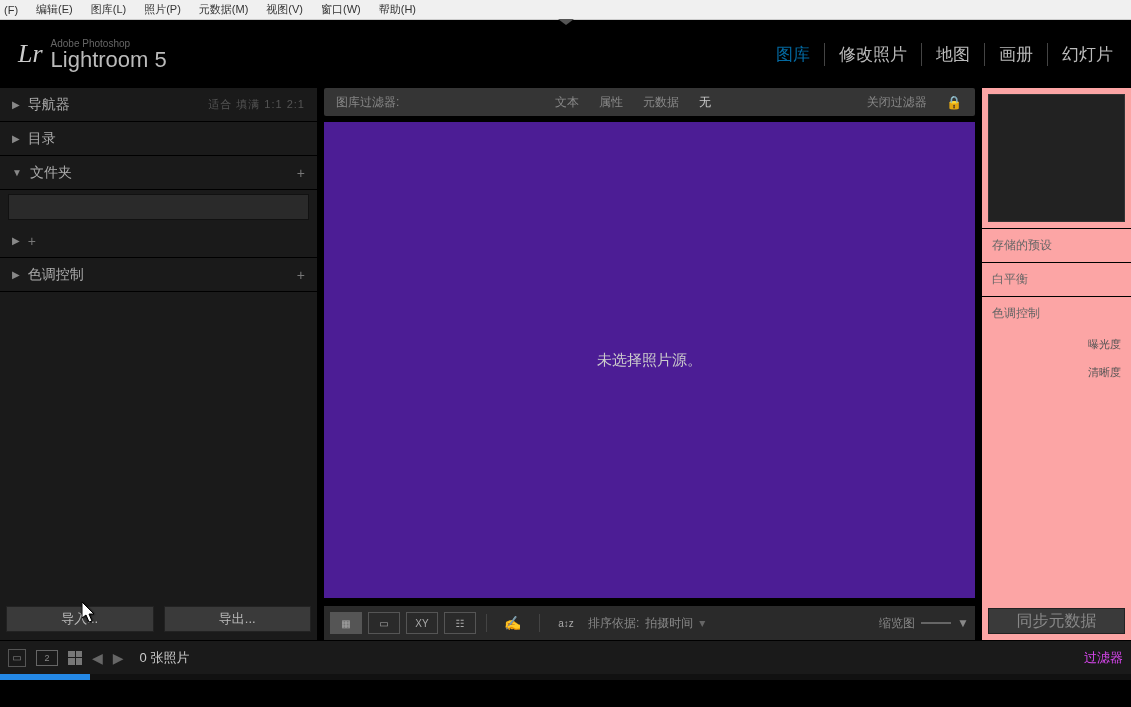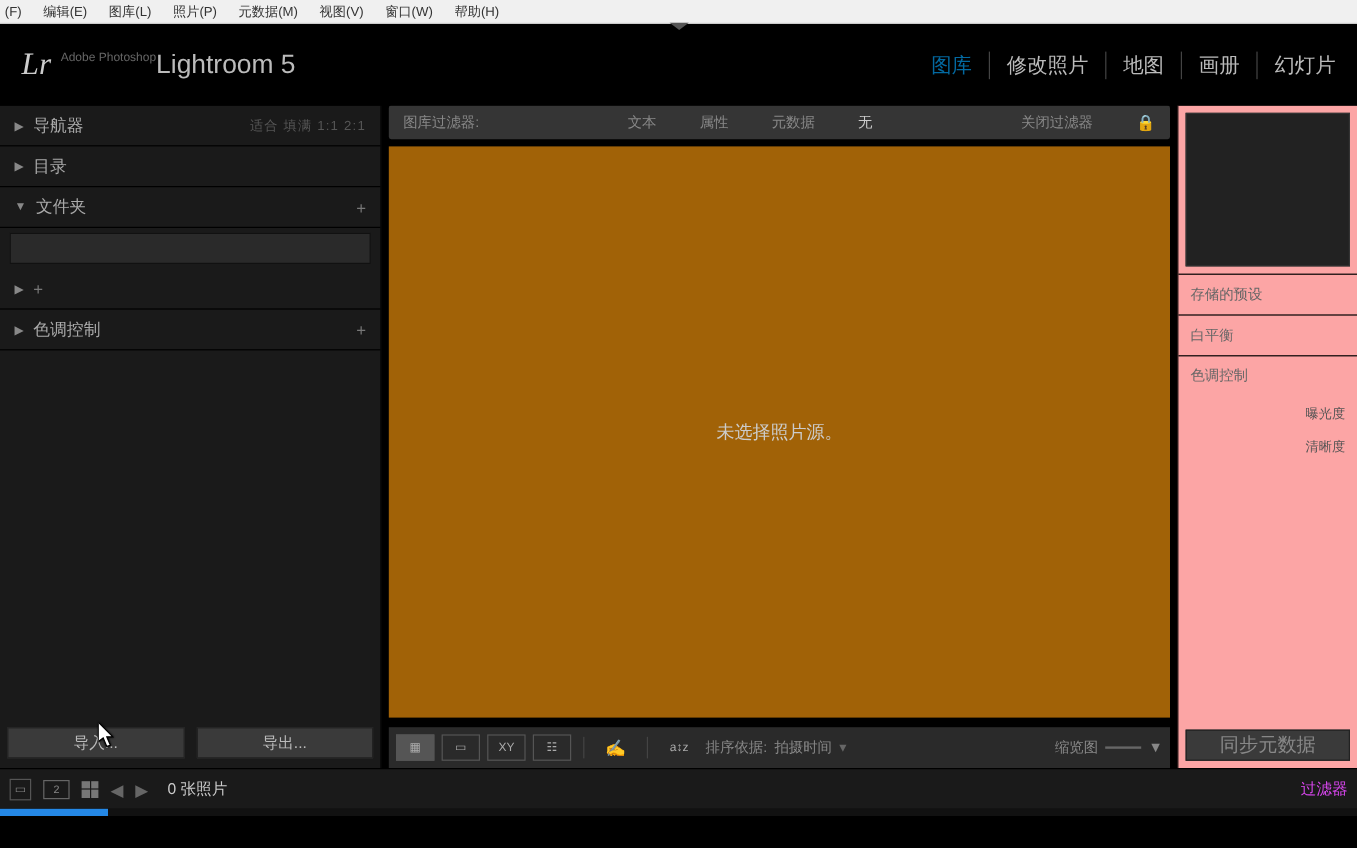--- a/index.html
+++ b/index.html
@@ -2,47 +2,47 @@
 <html><head>
 <meta charset="utf-8">
 <style>
 * { margin: 0; padding: 0; box-sizing: border-box; font-family: "Microsoft YaHei", Arial, sans-serif; }
 html, body { width: 1131px; height: 707px; background: #000; overflow: hidden; }
 .menubar { background: #f0f0f0; height: 20px; display: flex; gap: 18px; padding: 0 4px; align-items: center; font-size: 11px; color: #333; border-bottom: 1px solid #ccc; }
 .menubar span { cursor: default; }
 .header { background: #000; height: 68px; display: flex; align-items: center; padding: 0 18px; position: relative; }
 .logo-box { display: flex; align-items: center; gap: 8px; }
 .logo-lr { font-family: Georgia, serif; font-size: 26px; font-style: italic; color: #ccc; }
-.logo-txt { display: flex; flex-direction: row; color: #bbb; }
+.logo-txt { display: flex; flex-direction: column; color: #bbb; }
 .logo-txt .small { font-size: 10px; color: #666; }
 .logo-txt .big { font-size: 22px; font-weight: 300; line-height: 1; }
 .modules { margin-left: auto; display: flex; gap: 0; align-items: center; }
 .modules span { color: #bbb; font-size: 17px; padding: 0 14px; border-right: 1px solid #444; cursor: pointer; }
 .modules span.active { color: #0369a1; }
 .modules span:last-child { border-right: none; padding-right: 0; }
 .arrow-top { position: absolute; top: -1px; left: 50%; transform: translateX(-50%); width: 0; height: 0; border-left: 8px solid transparent; border-right: 8px solid transparent; border-top: 6px solid #555; }
 .workspace { display: flex; height: 552px; background: #000; }
 .left-panel { width: 318px; background: #1a1a1a; border-right: 1px solid #000; display: flex; flex-direction: column; }
 .panel-sec { height: 34px; display: flex; align-items: center; padding: 0 12px; border-bottom: 1px solid #000; color: #999; font-size: 14px; cursor: pointer; }
 .panel-sec .tri { margin-right: 8px; color: #888; font-size: 10px; }
 .panel-sec .sec-title { flex: 1; color: #aaa; }
 .panel-sec .plus { color: #777; font-size: 14px; }
 .panel-sec .nav-extra { color: #555; font-size: 11px; letter-spacing: 1px; }
 .folder-body { height: 26px; background: #2a2a2a; margin: 4px 8px; border: 1px solid #111; }
 .left-spacer { flex: 1; }
 .left-buttons { display: flex; gap: 10px; padding: 6px 6px 8px; }
 .left-buttons button { flex: 1; height: 26px; background: #3a3a3a; border: 1px solid #222; color: #bbb; font-size: 13px; cursor: pointer; }
 .center-panel { flex: 1; display: flex; flex-direction: column; padding: 0 6px; }
-.filter-bar { height: 28px; background: #353535; display: flex; align-items: center; padding: 0 12px; gap: 36px; font-size: 12px; color: #999; border-radius: 2px; }
+.filter-bar { height: 28px; background: #353535; display: flex; align-items: center; padding: 0 12px; gap: 20px; font-size: 12px; color: #999; border-radius: 2px; }
 .filter-bar .flabel { color: #888; }
 .filter-bar .fspacer { flex: 1; }
 .filter-bar .fopt { color: #888; cursor: pointer; font-size: 12px; }
 .filter-bar .fopt.active { color: #ccc; }
 .filter-bar .lock { color: #888; font-size: 13px; }
-.grid-area { flex: 1; background: #a16207; margin-top: 6px; display: flex; align-items: center; justify-content: center; }
+.grid-area { flex: 1; background: #4c1d95; margin-top: 6px; display: flex; align-items: center; justify-content: center; }
 .grid-msg { color: #ccc; font-size: 15px; }
 .toolbar { height: 34px; background: #2a2a2a; margin-top: 8px; display: flex; align-items: center; padding: 0 6px; gap: 6px; font-size: 12px; color: #888; }
 .tb-btn { width: 32px; height: 22px; border: 1px solid #555; display: flex; align-items: center; justify-content: center; color: #aaa; font-size: 10px; cursor: pointer; }
 .tb-btn.grid { background: #555; }
 .tb-sep { width: 1px; height: 18px; background: #444; margin: 0 4px; }
 .tb-label { color: #888; }
 .tb-spacer { flex: 1; }
 .tb-zoom { color: #888; display: flex; align-items: center; gap: 6px; }
 .tb-zoom .slider { width: 30px; height: 2px; background: #666; }
 .right-panel { width: 150px; background: #fca5a5; border-left: 1px solid #000; display: flex; flex-direction: column; }

